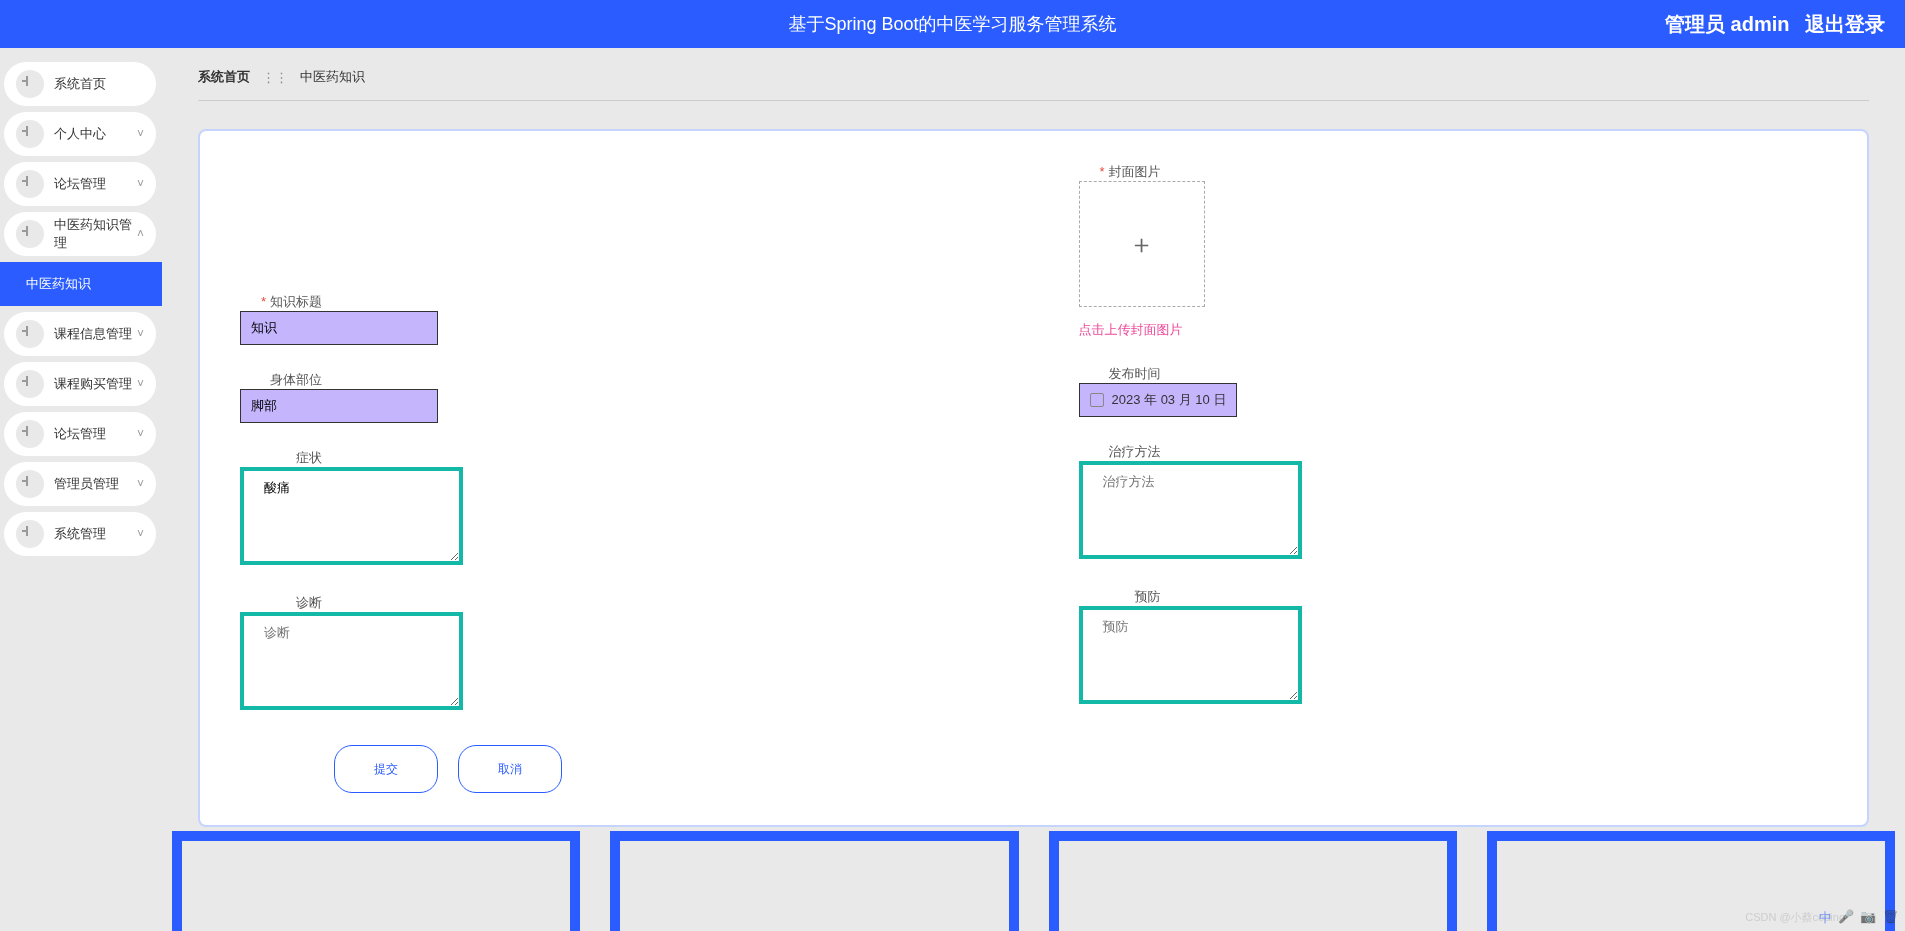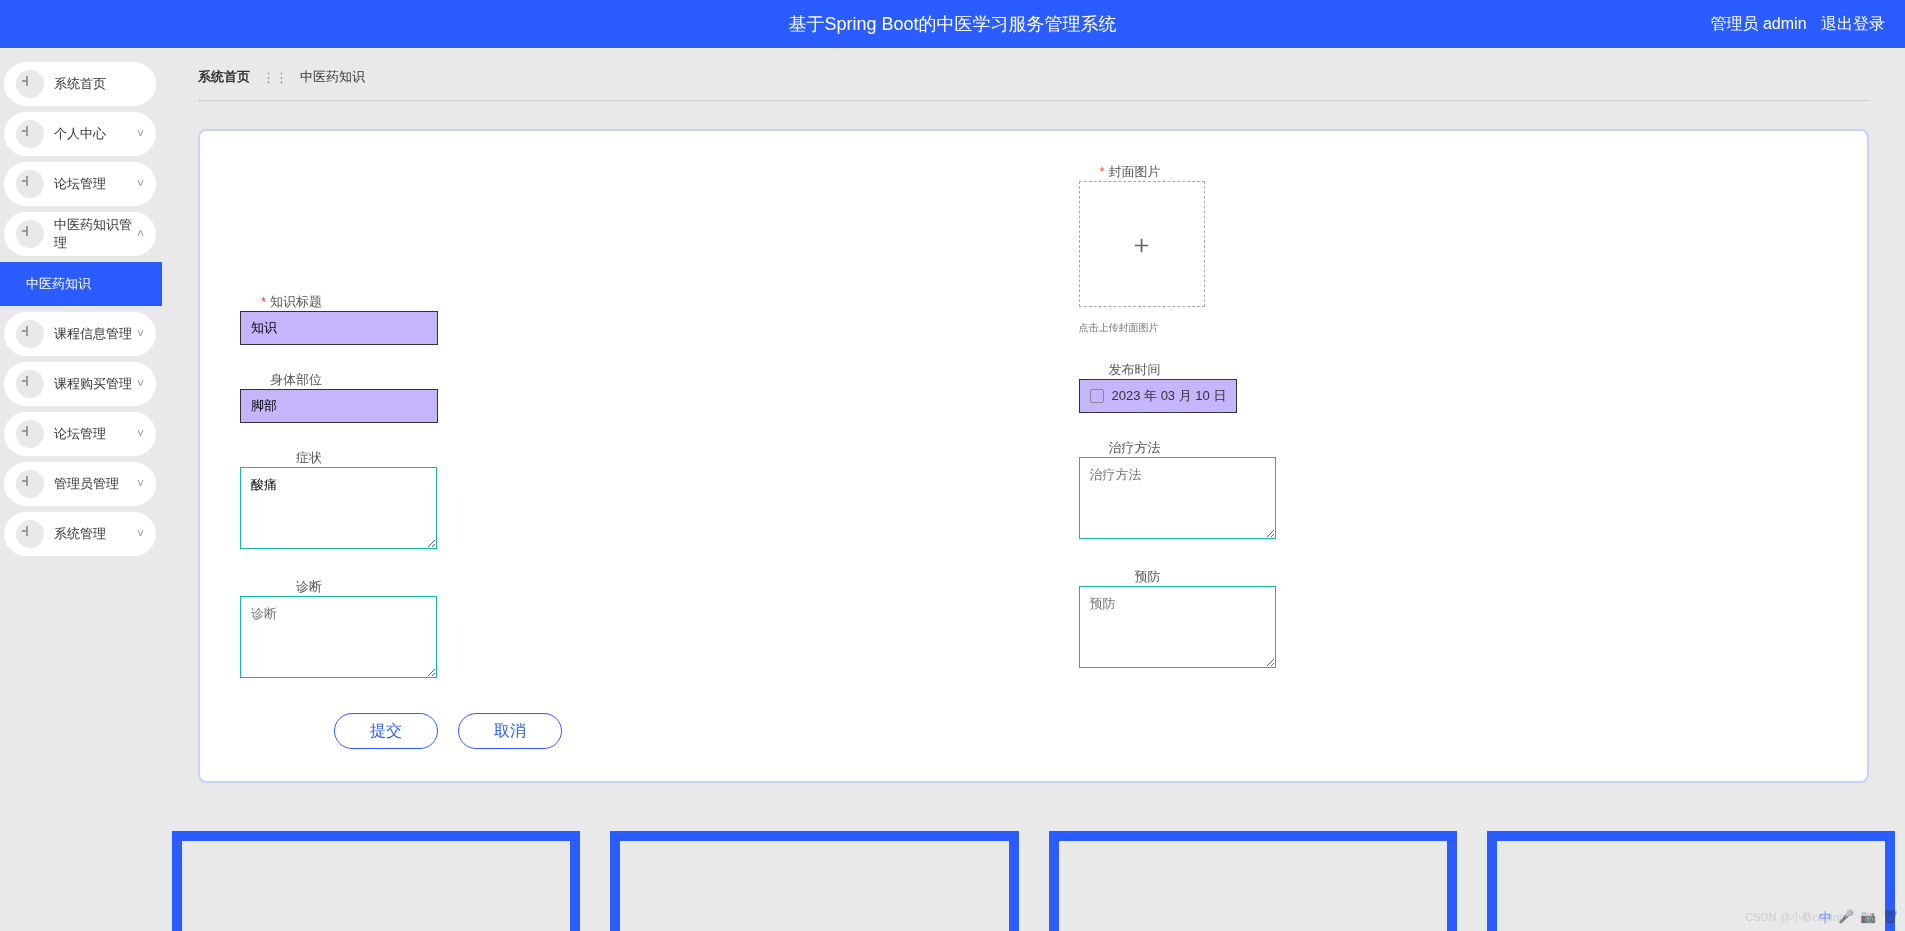--- a/index.html
+++ b/index.html
@@ -15,21 +15,21 @@
       padding: 0 20px;
       position: relative;
     }
     .header-title {
       position: absolute;
       left: 50%;
       transform: translateX(-50%);
       font-size: 18px;
       font-weight: normal;
     }
-    .header-right { font-size: 16px; }
+    .header-right { font-size: 20px; font-weight: bold; }
     .header-right span { margin-left: 10px; cursor: pointer; }
     
     .layout { display: flex; height: calc(100vh - 48px); }
     
     .sidebar {
       width: 162px;
       background: #e9e9e9;
       padding-top: 8px;
       flex-shrink: 0;
     }
@@ -140,23 +140,23 @@
       width: 100%;
       height: 34px;
       border: 1px solid #333;
       padding: 0 10px;
       font-size: 13px;
       background: #c4b5fd;
     }
     .form-control textarea {
       width: 100%;
       max-width: 330px;
-      height: 82px;
-      border: 1px solid #14b8a6;
-      padding: 8px 10px;
+      height: 98px;
+      border: 4px solid #14b8a6;
+      padding: 8px 20px;
       font-size: 13px;
       resize: both;
       font-family: inherit;
     }
     .wide textarea { max-width: 330px; }
     
     .date-input {
       display: flex;
       align-items: center;
       gap: 8px;
@@ -180,38 +180,38 @@
       justify-content: center;
       cursor: pointer;
     }
     .upload-plus {
       font-size: 26px;
       color: #666;
       font-weight: 300;
     }
     .upload-hint {
       margin-top: 14px;
-      font-size: 10px;
-      color: #737373;
+      font-size: 13px;
+      color: #ec4899;
     }
     
     .btn-row {
       margin-top: 14px;
       padding-left: 94px;
       display: flex;
       gap: 20px;
     }
     .btn {
       width: 104px;
-      height: 36px;
+      height: 48px;
       border: 1px solid #2a5cff;
       background: #fff;
       color: #2a5cff;
       border-radius: 18px;
-      font-size: 16px;
+      font-size: 12px;
       cursor: pointer;
     }
     
     .bg-stripes {
       position: absolute;
       bottom: 0;
       left: 0;
       right: 0;
       height: 120px;
       z-index: -1;

